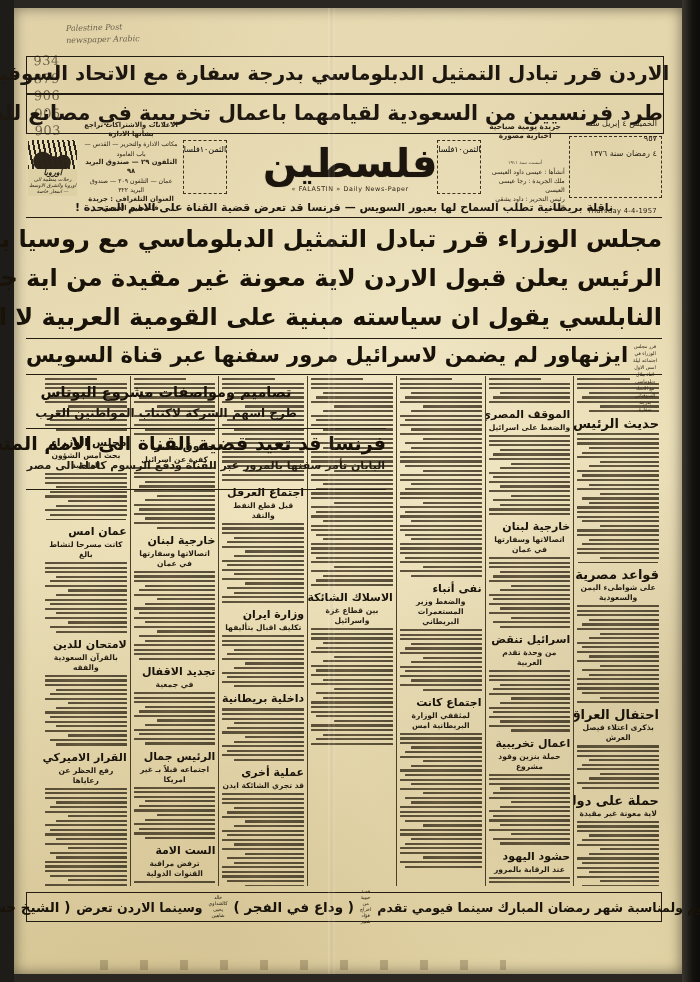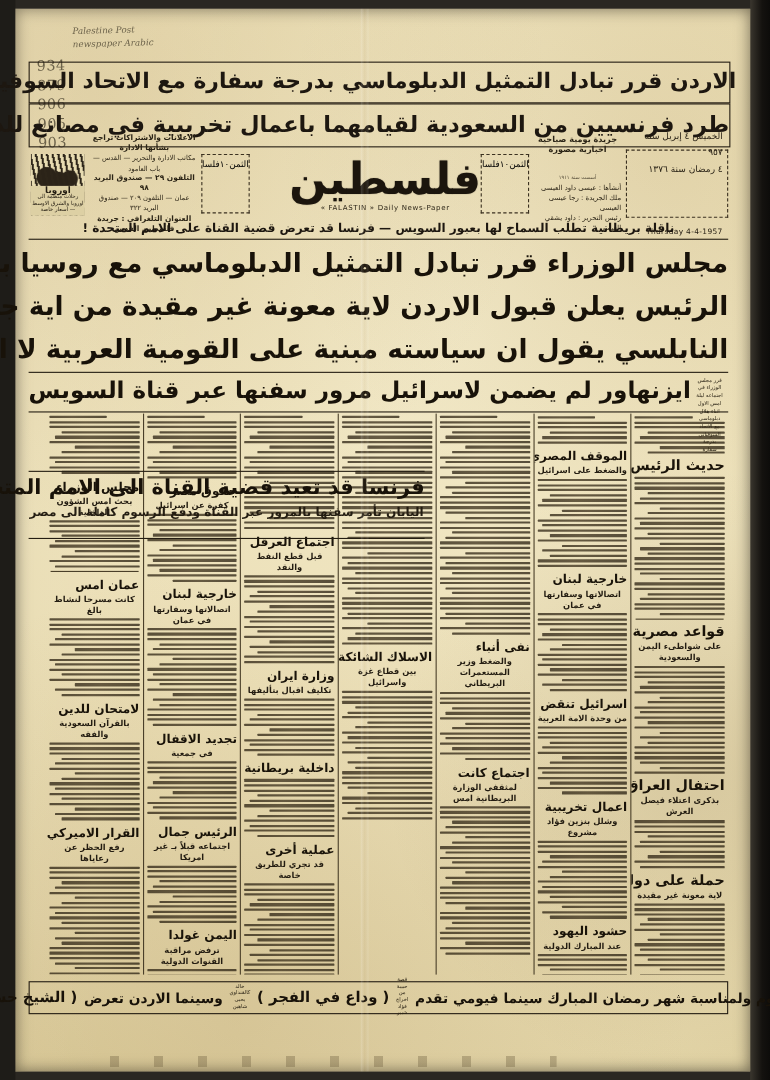--- a/index.html
+++ b/index.html
@@ -96,21 +96,21 @@
   #mh-cut{width:78px;position:relative;}
   .cut-art{position:absolute;inset:4px 2px 2px 2px;
     background:
       repeating-linear-gradient(78deg,#2d2519 0 2px,transparent 2px 5px),
       radial-gradient(circle at 30% 38%, #2b2318 0 9px, transparent 10px),
       radial-gradient(circle at 52% 44%, #2b2318 0 8px, transparent 9px),
       radial-gradient(circle at 72% 40%, #2b2318 0 7px, transparent 8px),
       #e8dcb2;}
   .cut-cap{position:absolute;left:2px;right:2px;bottom:2px;height:26px;
       background:#ddd0a4;color:#241d12;font-size:5px;line-height:6px;
-      text-align:center;padding-top:1px;overflow:hidden;}
+      text-align:center;padding-top:1px;overflow:hidden;font-style:italic;}
   .cut-cap b{font-size:8px;display:block;}
 
   
   #kicker{position:absolute;left:0;top:170px;width:636px;height:17px;
      border-bottom:1.4px solid #241d12;}
   #kicker .t{font-size:11px;font-weight:700;text-align:center;line-height:15px;
      white-space:nowrap;color:#1d1710;}
 
   
   #maindeck{position:absolute;left:0;top:190px;width:636px;height:118px;
@@ -438,41 +438,41 @@
               <i></i>
               <i></i>
               <i></i>
               <i></i>
               <i></i>
               <i></i>
               <i></i>
             </div>
           <div class="ch sm">
             <h3>اسرائيل تنقض</h3>
-            <h4>من وحدة الامة العربية</h4>
+            <h4>من وحدة تقدم العربية</h4>
           </div>
           <div class="tx">
               <i></i>
               <i></i>
               <i></i>
               <i></i>
               <i></i>
               <i></i>
               <i></i>
               <i></i>
               <i></i>
               <i></i>
               <i></i>
               <i></i>
               <i></i>
               <i></i>
             </div>
           <div class="ch sm">
             <h3>اعمال تخريبية</h3>
-            <h4>وشلل بنزين فؤاد مشروع</h4>
+            <h4>حملة بنزين وقود مشروع</h4>
           </div>
           <div class="tx">
               <i></i>
               <i></i>
               <i></i>
               <i></i>
               <i></i>
               <i></i>
               <i></i>
               <i></i>
@@ -480,21 +480,21 @@
               <i></i>
               <i></i>
               <i></i>
               <i></i>
               <i></i>
               <i></i>
               <i></i>
             </div>
           <div class="ch sm">
             <h3>حشود اليهود</h3>
-            <h4>عند المبارك الدولية</h4>
+            <h4>عند الرقابة بالمرور</h4>
           </div>
           <div class="tx">
               <i></i>
               <i></i>
               <i></i>
               <i></i>
               <i></i>
             </div>
         </div>
 
@@ -766,21 +766,21 @@
               <i></i>
               <i></i>
               <i></i>
               <i></i>
               <i></i>
               <i></i>
               <i></i>
             </div>
           <div class="ch sm">
             <h3>عملية أخرى</h3>
-            <h4>قد تجري للطريق خاصة</h4>
+            <h4>قد تجري الشائكة ايدن</h4>
           </div>
           <div class="tx">
               <i></i>
               <i></i>
               <i></i>
               <i></i>
               <i></i>
               <i></i>
               <i></i>
               <i></i>
@@ -892,21 +892,21 @@
               <i></i>
               <i></i>
               <i></i>
               <i></i>
               <i></i>
               <i></i>
               <i></i>
               <i></i>
             </div>
           <div class="ch sm">
-            <h3>اليمن غولدا</h3>
+            <h3>الست الامة</h3>
             <h4>ترفض مراقبة القنوات الدولية</h4>
           </div>
           <div class="tx">
               <i></i>
               <i></i>
             </div>
 
         </div>
 
         <div class="col">
@@ -1012,20 +1012,24 @@
               <i></i>
               <i></i>
               <i></i>
               <i></i>
               <i></i>
             </div>
 
         </div>
       </div>
 
+      <div id="leftband">
+        <div class="a">تصاميم ومواصفات مشروع البوتاس</div>
+        <div class="b">طرح اسهم الشركة لاكتتاب المواطنين العرب</div>
+      </div>
 
       <div id="midband">
         <div class="a">فرنسا قد تعيد قضية القناة الى الامم المتحدة !</div>
         <div class="b">اليابان تأمر سفنها بالمرور عبر القناة ودفع الرسوم كاملة الى مصر</div>
       </div>
 
       <div id="cinema">
         <span class="t">اليوم ولمناسبة شهر رمضان المبارك سينما فيومي تقدم</span>
         <span class="cr">قصة حبيبة من اخراج فؤاد شبير</span>
         <span class="film">( وداع في الفجر )</span>

